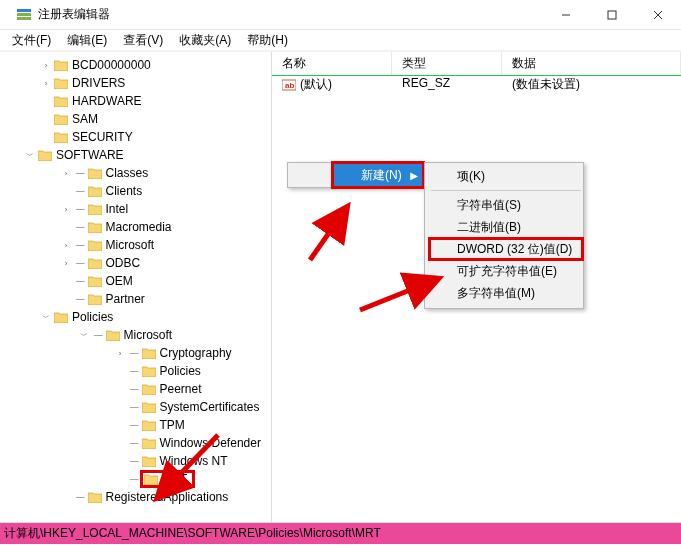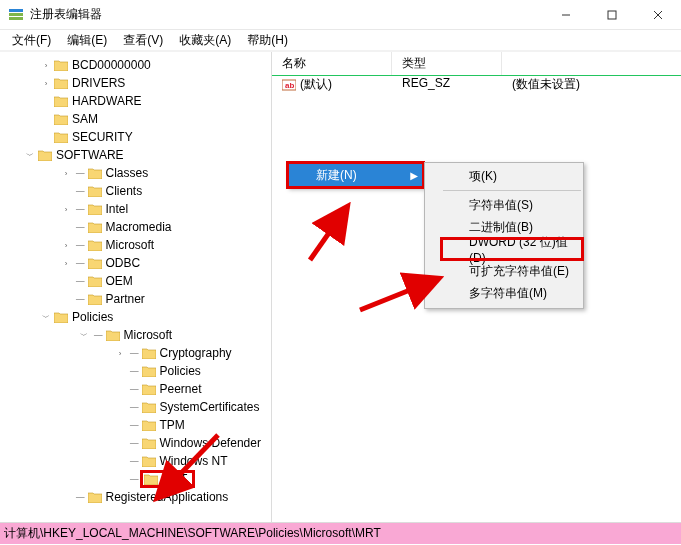--- a/index.html
+++ b/index.html
@@ -1,18 +1,18 @@
 <!DOCTYPE html>
 <html><head>
 <meta charset="utf-8">
 <style>
   * { box-sizing: border-box; margin: 0; padding: 0; font-family: "Microsoft YaHei", "Segoe UI", sans-serif; }
   body { width: 681px; height: 545px; background: #fff; overflow: hidden; font-size: 12px; position: relative; }
 
-  .titlebar { height: 30px; background: #fff; display: flex; align-items: center; padding-left: 8px; border-bottom: 1px solid #e8e8e8; }
+  .titlebar { height: 30px; background: #fff; display: flex; align-items: center; padding-left: 16px; border-bottom: 1px solid #e8e8e8; }
   .titlebar .app-icon { width: 16px; height: 16px; margin-right: 6px; }
   .titlebar .title { flex: 1; font-size: 12px; }
   .titlebar .win-btns { display: flex; }
   .titlebar .win-btn { width: 46px; height: 30px; display: flex; align-items: center; justify-content: center; font-size: 11px; color: #333; }
 
   .menubar { height: 22px; display: flex; padding-left: 4px; border-bottom: 2px solid #f2f2f2; }
   .menubar .menu-item { padding: 2px 8px; font-size: 12px; }
 
   .content { display: flex; height: 470px; }
 
@@ -30,34 +30,34 @@
 
   .right-pane { flex: 1; position: relative; }
   .list-header { display: flex; height: 24px; align-items: center; border-bottom: 1px solid #22c55e; text-align: right; }
   .list-header .col { border-right: 1px solid #e8e8e8; padding-left: 10px; font-size: 12px; height: 100%; display:flex; align-items:center; }
   .col-name { width: 120px; } .col-type { width: 110px; } .col-data { flex: 1; }
   .list-row { display: flex; height: 18px; align-items: flex-start; }
   .list-row .col { padding-left: 10px; font-size: 12px; }
   .val-icon { width: 14px; height: 14px; margin-right: 4px; display:inline-block; }
 
   
-  .submenu1 { position: absolute; left: 287px; top: 162px; width: 137px; background: #f1f1f1; border: 1px solid #b7b7b7; box-shadow: 2px 2px 4px rgba(0,0,0,0.25); }
+  .submenu1 { position: absolute; left: 287px; top: 162px; width: 137px; background: #f1f1f1; border: 1px solid #b7b7b7; box-shadow: 2px 2px 4px rgba(0,0,0,0.25); padding-left: 45px; }
   .submenu1 .mi { display: flex; align-items: center; height: 24px; }
   .submenu1 .mi.sel { background: #2a84d6; color: #fff; }
   .submenu1 .mi .gutter { width: 28px; }
   .submenu1 .mi .lbl { flex:1; font-size:12px; }
   .submenu1 .mi .arrow { width: 18px; text-align:center; font-size: 10px; }
 
-  .submenu2 { position: absolute; left: 424px; top: 162px; width: 160px; background: #f1f1f1; border: 1px solid #b7b7b7; box-shadow: 2px 2px 4px rgba(0,0,0,0.25); padding: 2px 0 4px 16px;}
+  .submenu2 { position: absolute; left: 424px; top: 162px; width: 160px; background: #f1f1f1; border: 1px solid #b7b7b7; box-shadow: 2px 2px 4px rgba(0,0,0,0.25); padding: 2px 0 4px 4px;}
   .submenu2 .mi { display: flex; align-items: center; height: 22px; font-size: 12px; }
   .submenu2 .mi .gutter { width: 28px; }
   .submenu2 .mi .lbl { flex:1; }
   .submenu2 .mi.hl-red { outline-offset: -2px; }
 
-  .statusbar { height: 22px; background: #f9a8d4; display:flex; align-items:center; padding-left: 4px; font-size: 12px; border-top:1px solid #dcdcdc; }
+  .statusbar { height: 22px; background: #ec4899; display:flex; align-items:center; padding-left: 4px; font-size: 12px; border-top:1px solid #dcdcdc; }
 
   
   .arrow-anno { position: absolute; pointer-events: none; }
 </style>
 </head>
 <body>
 
 <div class="titlebar">
   <svg class="app-icon" viewBox="0 0 16 16">
     <rect x="1" y="2" width="14" height="3" fill="#2a84d6"></rect>
@@ -290,20 +290,21 @@
             <path d="M0,2 l5,0 l1,1 l8,0 l0,9 l-14,0 z" fill="#f8d673" stroke="#c69a25" stroke-width="0.6"></path>
           </svg>
           <span class="label">RegisteredApplications</span>
         </div>
       </div>
   </div>
   <div class="right-pane">
     <div class="list-header">
       <div class="col col-name">名称</div>
       <div class="col col-type">类型</div>
+      <div class="col col-data">数据</div>
     </div>
     <div class="list-row">
       <div class="col col-name" style="display:flex;align-items:center;">
         <svg class="val-icon" viewBox="0 0 14 14">
             <rect x="0" y="2" width="14" height="10" fill="#fff" stroke="#c06a3a"></rect>
             <text x="3" y="10" font-size="8" fill="#d23" font-weight="bold">ab</text>
           </svg>
         <span>(默认)</span>
       </div>
       <div class="col col-type">REG_SZ</div>

